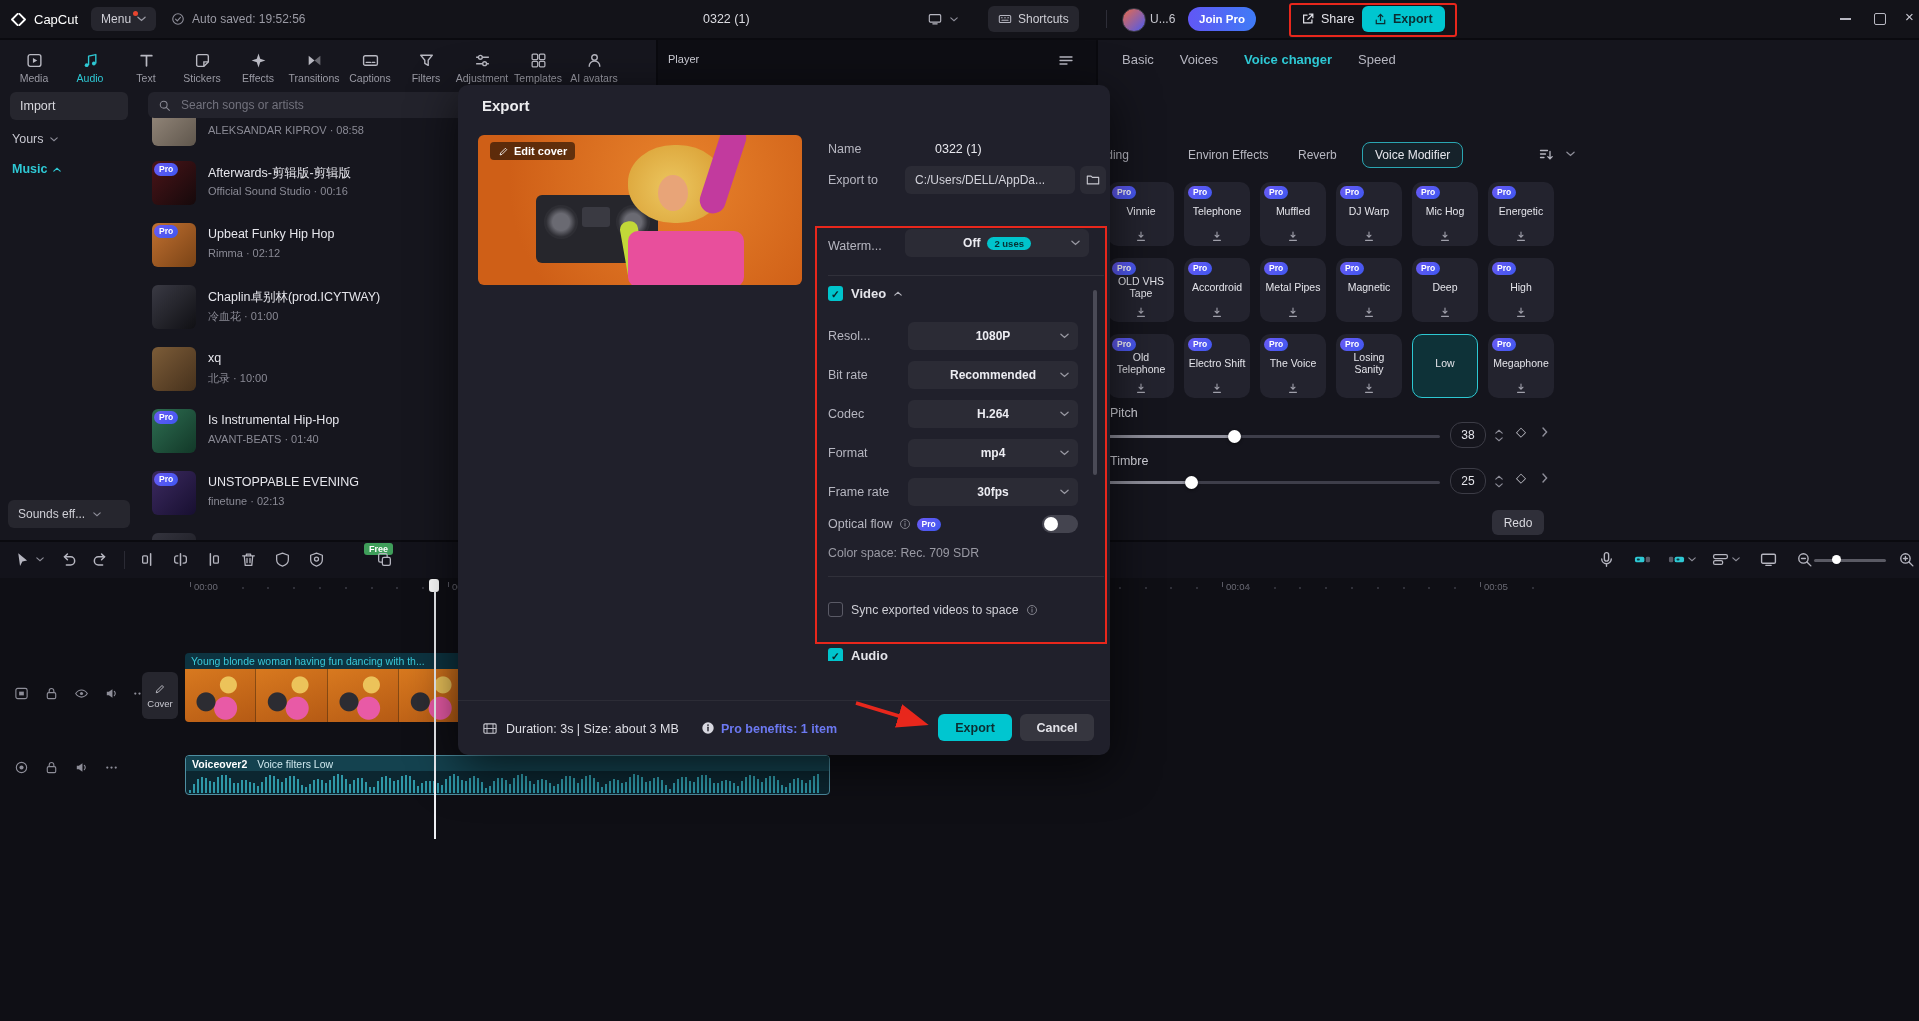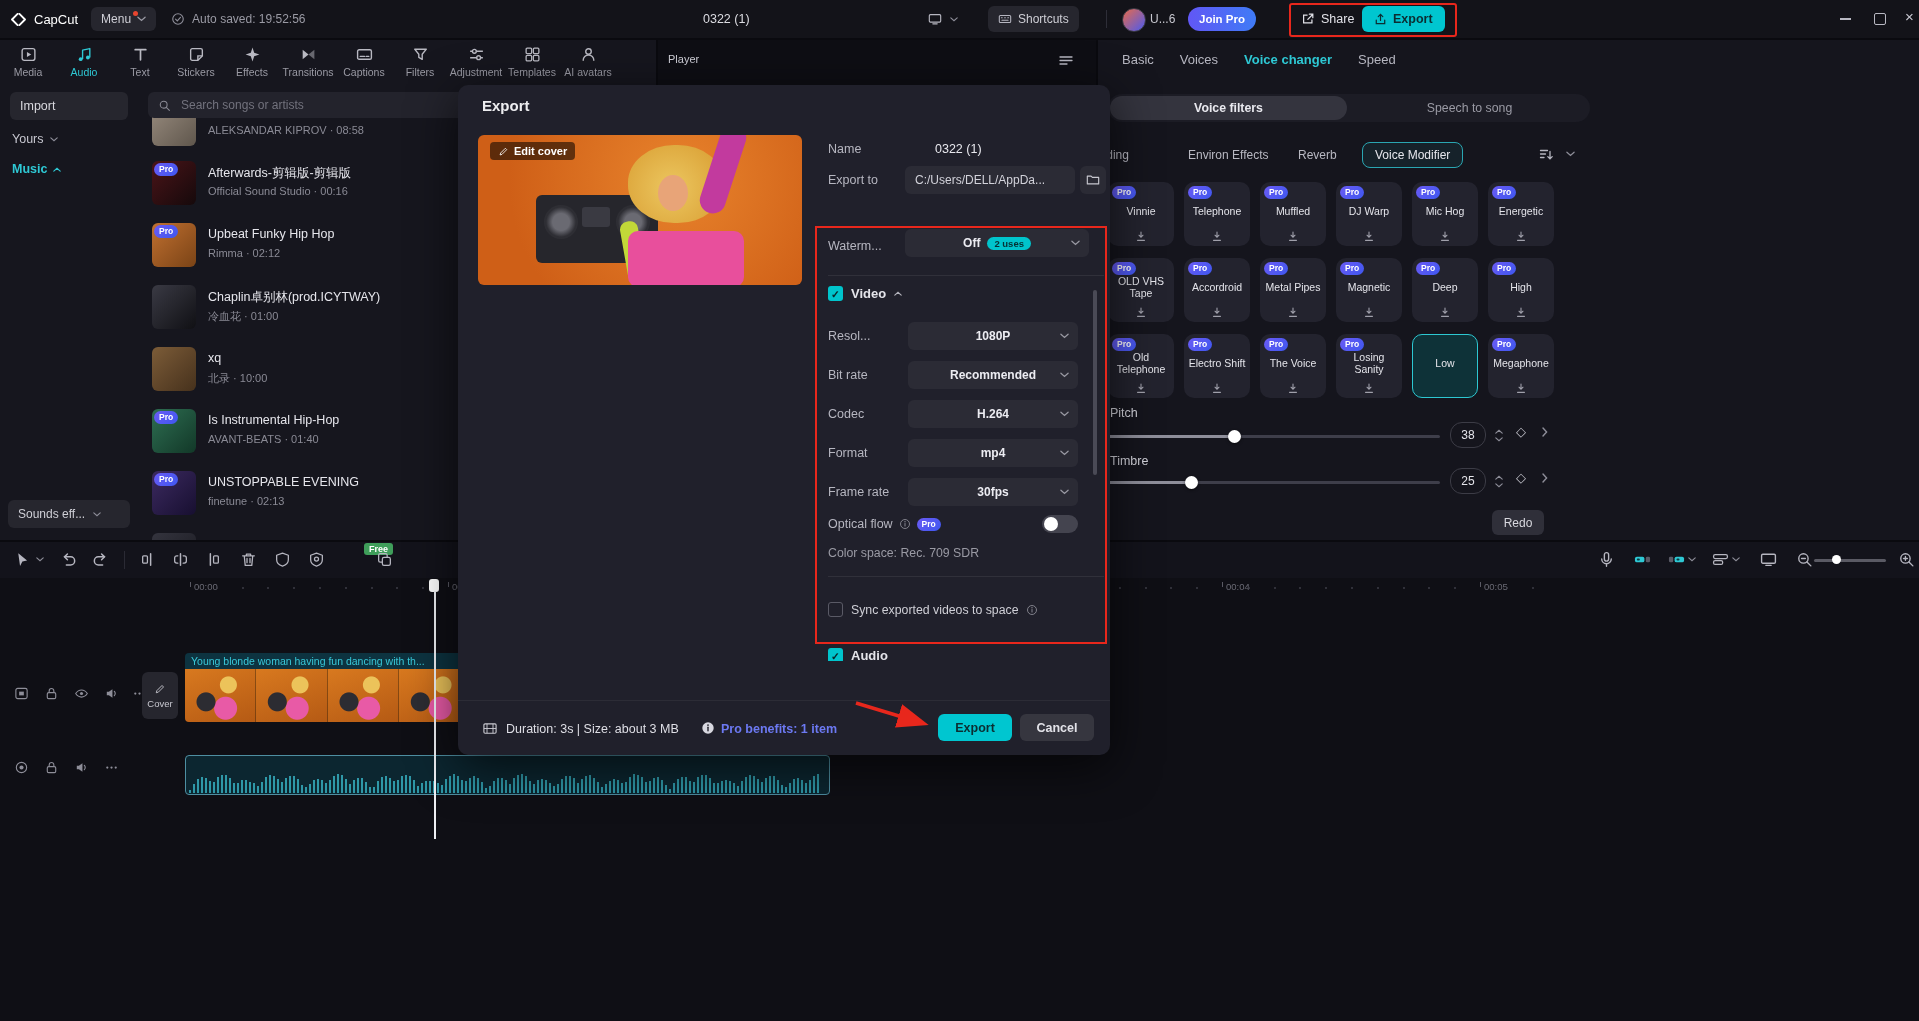--- a/index.html
+++ b/index.html
@@ -19,21 +19,21 @@
   .joinpro{background:linear-gradient(90deg,#6157f5,#3f7bf6);border-radius:12px;color:#fff;
            font-size:11.5px;font-weight:bold}
   .avatar{width:22px;height:22px;border-radius:50%;background:linear-gradient(135deg,#e86a4a,#4a5af0);
           border:1px solid #3a3a44;display:inline-block}
 
   
   .panel-left{position:absolute;left:0;top:40px;width:656px;height:500px;background:#16161e}
   .panel-player{position:absolute;left:658px;top:40px;width:438px;height:500px;background:#0e0e14}
   .panel-right{position:absolute;left:1098px;top:40px;width:821px;height:500px;background:#15151d}
 
-  .mtabs{display:flex;align-items:center;height:44px}
+  .mtabs{display:flex;align-items:flex-end;padding-left:6px;height:44px}
   .mtab{width:56px;display:flex;flex-direction:column;align-items:center;justify-content:center;gap:3px;color:#9a9aa4}
   .mtab .mticon{width:17px;height:17px;color:#b9b9c2}
   .mtab .mtlabel{font-size:10.5px;white-space:nowrap}
   .mtab.active,.mtab.active .mticon{color:#2ec8d4}
 
   .sb-item{position:absolute;left:14px;font-size:12.3px;color:#b2b2bc;white-space:nowrap}
   .searchbar{position:absolute;left:10px;top:8px;width:494px;height:26px;background:#23232c;
              border-radius:6px;display:flex;align-items:center;gap:8px;padding:0 10px;z-index:3;box-sizing:border-box}
   .searchbar input{flex:1;background:transparent;border:none;outline:none;color:#c8c8d0;font-family:inherit;font-size:12px}
   .searchbar input::placeholder{color:#72727d}
@@ -403,28 +403,20 @@
       </span>
   </section>
 
   <section class="panel-right">
     <div id="vtabs" class="row abs" style="left:24px;top:12px;gap:26px">
         <span class="vtab">Basic</span>
         <span class="vtab">Voices</span>
         <span class="vtab active">Voice changer</span>
         <span class="vtab">Speed</span>
       </div>
-    <div class="subtabs">
-      <div class="subtab active" style="left:2px">
-        <span>Voice filters</span>
-      </div>
-      <div class="subtab" style="left:241px">
-        <span>Speech to song</span>
-      </div>
-    </div>
     <div id="chips" class="abs" style="left:0;top:102px;width:500px;height:28px">
         <span class="chip" style="left: -16px;">Trending</span>
         <span class="chip" style="left: 90px;">Environ Effects</span>
         <span class="chip" style="left: 200px;">Reverb</span>
         <span class="chip sel" style="left: 264px;">Voice Modifier</span>
       </div>
     <span class="icon abs" style="left:440px;top:106px;width:16px;height:16px;color:#b6b6c0">
         <svg viewBox="0 0 16 16">
           <path d="M2.5 4.5h7M2.5 8h5M2.5 11.5h3.5M12 5.5v7M9.8 10.6l2.2 2.2 2.2-2.2" stroke="currentColor" stroke-width="1.3" fill="none" stroke-linecap="round"></path>
         </svg>
@@ -929,20 +921,24 @@
           <div class="vthumb"></div>
           <div class="vthumb"></div>
           <div class="vthumb"></div>
           <div class="vthumb"></div>
           <div class="vthumb"></div>
           <div class="vthumb"></div>
           <div class="vthumb"></div>
         </div>
     </div>
     <div class="atrack">
+      <div class="astrip">
+        <span style="font-weight:bold;color:#fff">Voiceover2</span>
+        <span style="color:#cfe8ee">Voice filters Low</span>
+      </div>
       <div class="wavebox" id="wave">
           <div class="wbar" style="left: 3px; height: 3px;"></div>
           <div class="wbar" style="left: 7px; height: 9.2px;"></div>
           <div class="wbar" style="left: 11px; height: 13.9px;"></div>
           <div class="wbar" style="left: 15px; height: 16.1px;"></div>
           <div class="wbar" style="left: 19px; height: 15.5px;"></div>
           <div class="wbar" style="left: 23px; height: 12.5px;"></div>
           <div class="wbar" style="left: 27px; height: 11.1px;"></div>
           <div class="wbar" style="left: 31px; height: 15.8px;"></div>
           <div class="wbar" style="left: 35px; height: 18.5px;"></div>

